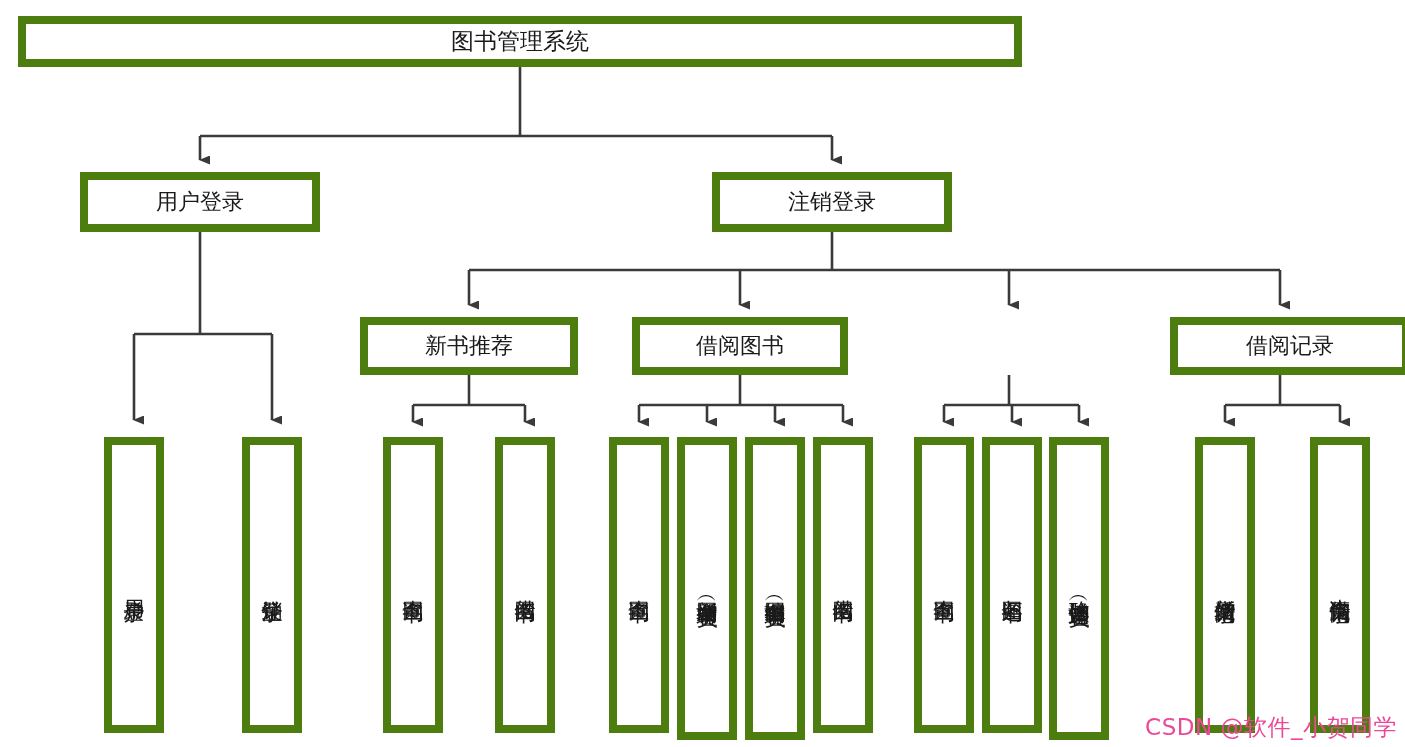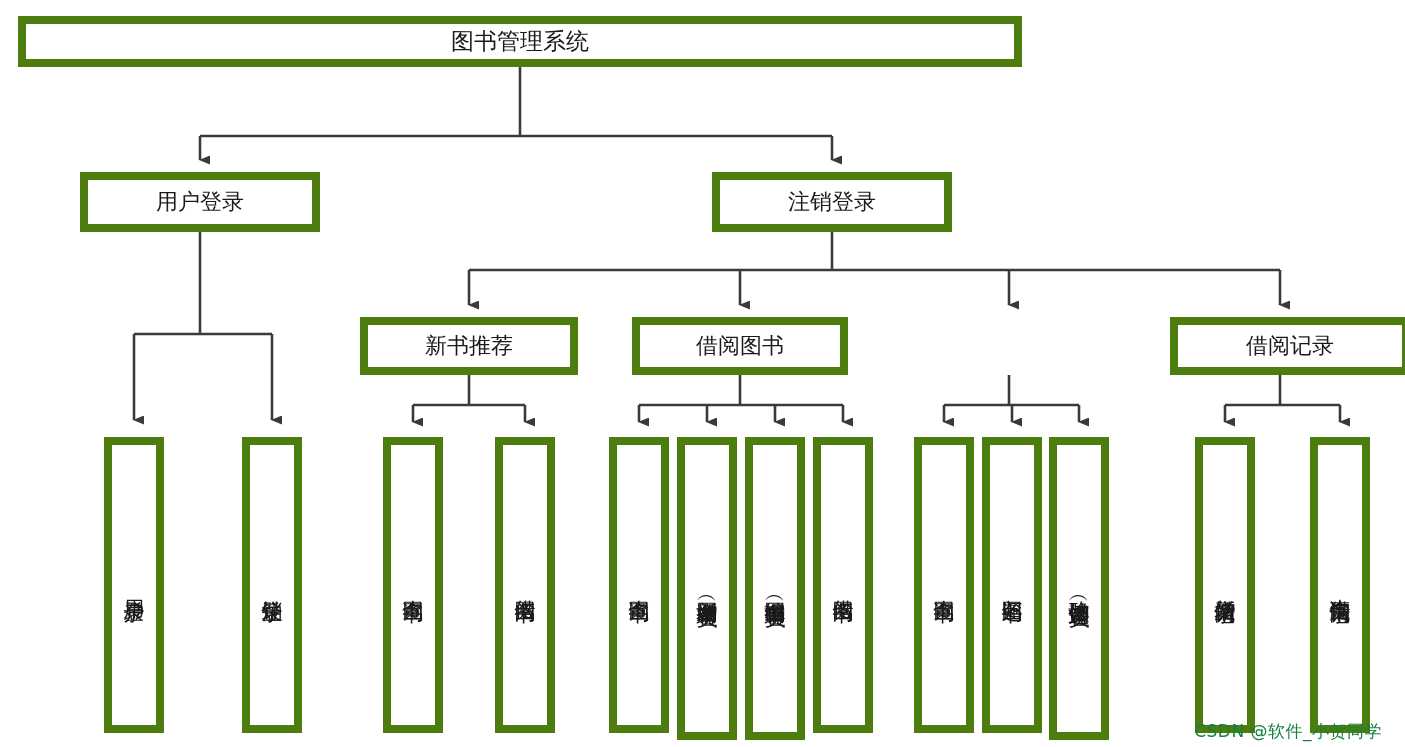--- a/index.html
+++ b/index.html
@@ -58,24 +58,24 @@
     letter-spacing: 1px;
     line-height: 1.05;
   }
   .node.root .node-label { font-size: 23px; }
   .node.level1 .node-label { font-size: 22px; }
   .node.level2 .node-label { font-size: 22px; }
   .node.leaf .node-label { font-size: 21px; }
 
   #watermark {
     position: absolute;
-    right: 23px;
+    right: 8px;
     bottom: 4px;
-    font-size: 17px;
-    color: #15803d;
+    font-size: 23px;
+    color: #ec4899;
     letter-spacing: 0.5px;
     white-space: nowrap;
     z-index: 5;
   }
 </style>
 </head>
 <body>
 
 <div id="diagram-canvas">
 

